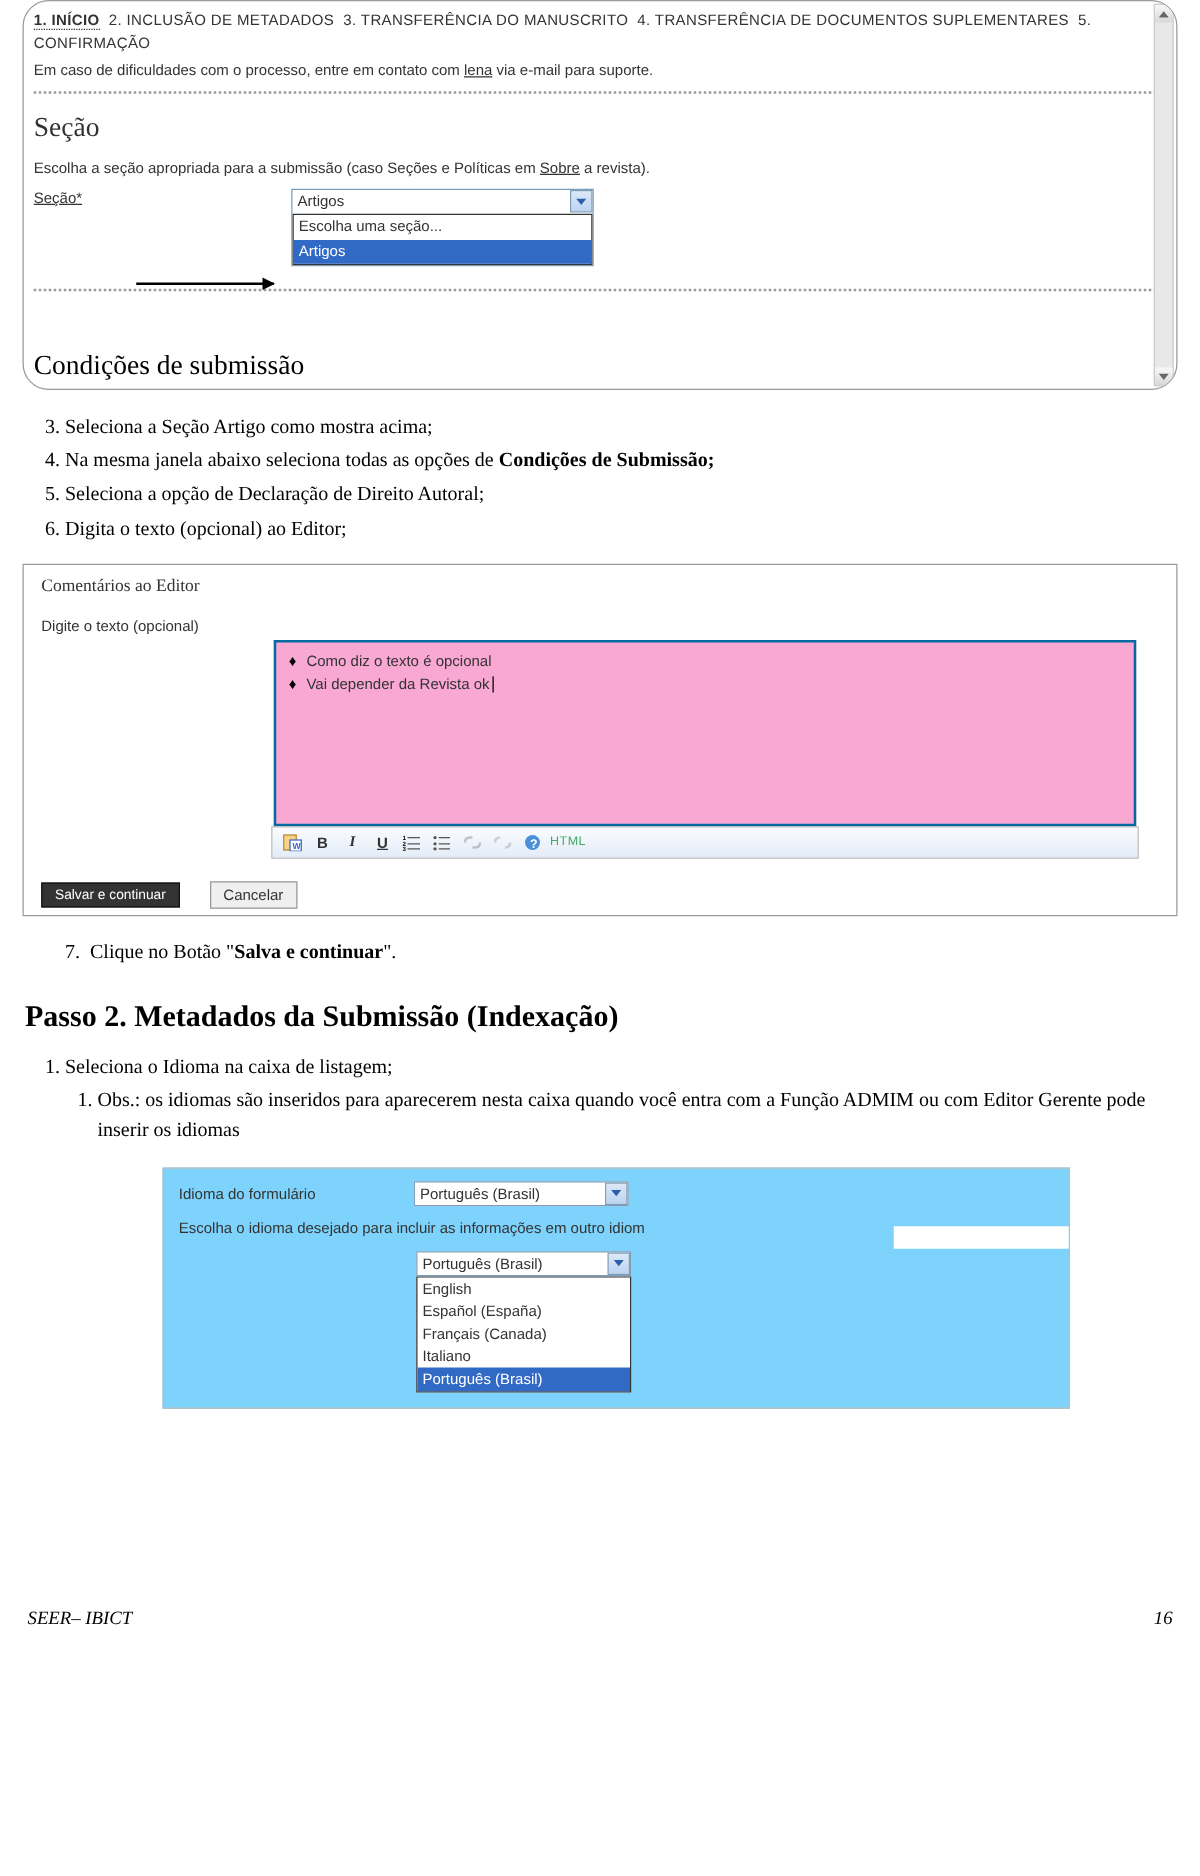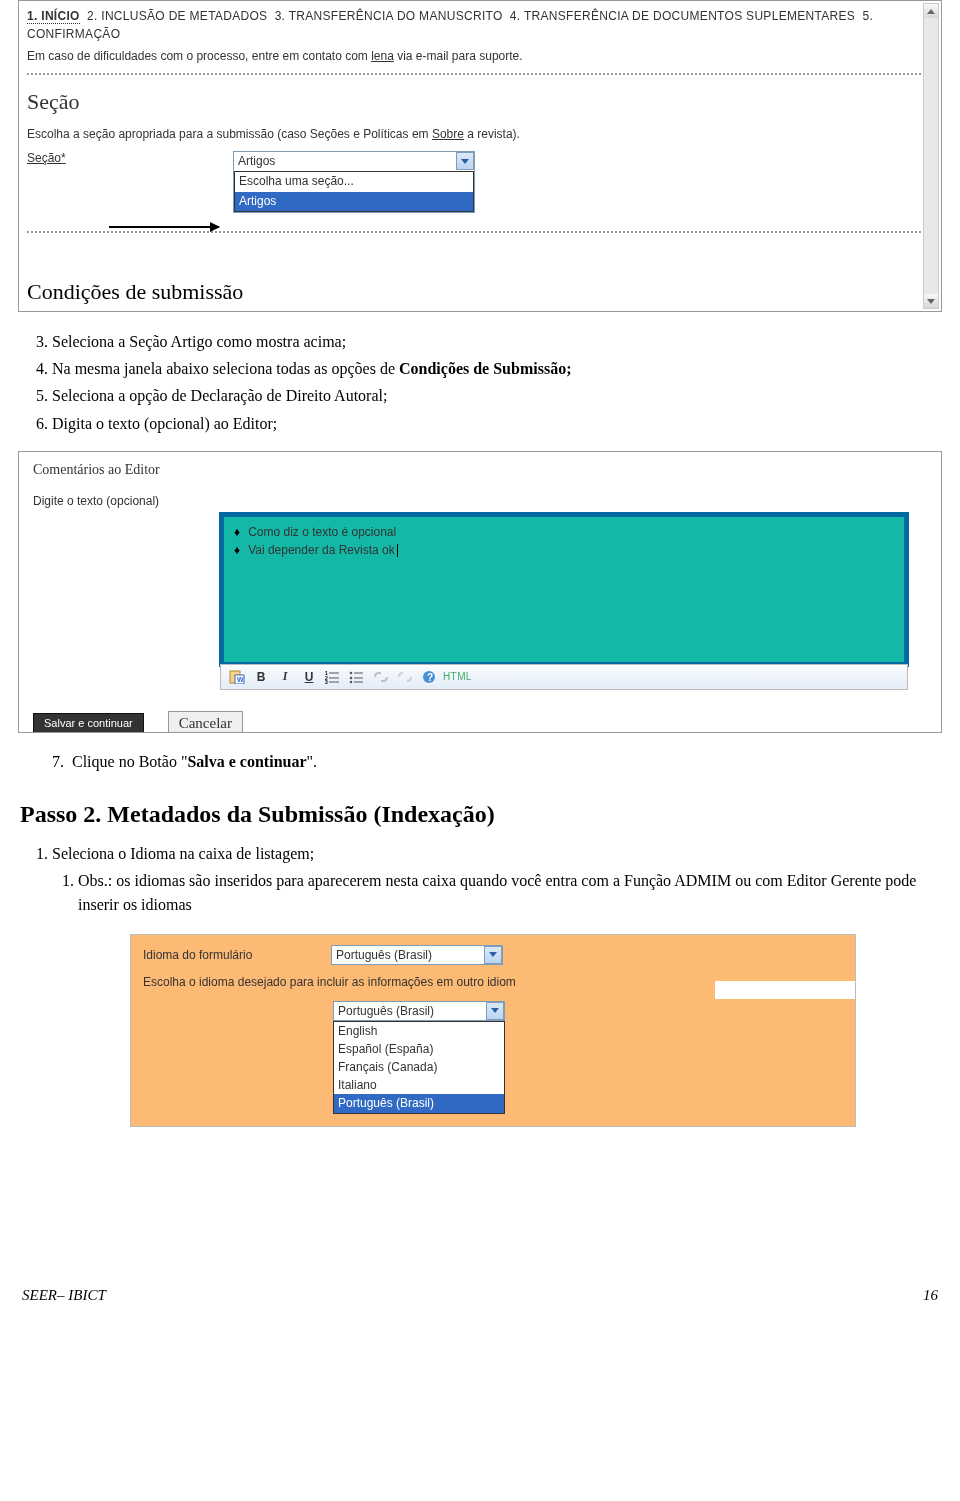--- a/index.html
+++ b/index.html
@@ -14,21 +14,21 @@
   .screenshot-box {
     border: 1px solid #999;
     margin: 0 0 18px 0;
     background: #fff;
     font-family: Verdana, Arial, sans-serif;
     font-size: 12px;
     color: #333;
     position: relative;
     overflow: hidden;
   }
-  .ss1 { height: 310px; }
+  .ss1 { height: 310px; border-radius: 21px; }
   .ss1-steps {
     padding: 6px 8px 4px 8px;
     font-size: 12px;
     letter-spacing: 0.3px;
     line-height: 1.5;
   }
   .ss1-steps .step { display: inline; }
   .ss1-steps .active { font-weight: bold; border-bottom: 1px dotted #333; }
   .ss1-help {
     padding: 2px 8px 6px 8px;
@@ -121,24 +121,24 @@
   }
   ol.doc-list li { margin: 4px 0; line-height:1.45; }
   .bold { font-weight: bold; }
 
   .ss2 { height: 280px; }
   .ss2-h { font-family: Georgia, serif; font-size: 14px; color:#333; margin:10px 14px 12px 14px; }
   .ss2-row { display:flex; padding:4px 14px; }
   .ss2-label { width: 170px; font-size: 12px; }
   .ss2-editor {
     margin: 0 32px 10px 200px;
-    border: 5px solid #0369a1;
+    border: 2px solid #0369a1;
     height: 145px;
     position: relative;
-    background:#14b8a6;
+    background:#f9a8d4;
   }
   .ss2-editor-body { padding:6px 10px; font-size:12px; line-height:1.5; }
   .ss2-editor-body .bullet::before{ content:"\2666"; margin-right:8px; color:#000; }
   .caret-bar { display:inline-block; width:1px; height:13px; background:#000; vertical-align:middle; margin-left:2px; }
   .ss2-toolbar {
     position:absolute; left:-4px; right:-4px; bottom:-28px;
     height:24px;
     border:1px solid #bbb;
     background: linear-gradient(#fafcff,#e3ecf7);
     display:flex; align-items:center; gap:4px;
@@ -157,34 +157,34 @@
     display:flex; gap:24px;
     align-items:center;
   }
   .btn-dark {
     background:#333; color:#fff; border:1px solid #111;
     font-family: Verdana, sans-serif; font-size:11px;
     padding:3px 10px;
   }
   .btn-light {
     background:#efefef; color:#333; border:1px solid #999;
-    font-family: Liberation Serif, serif; font-size:15px;
+    font-family: Liberation Sans, sans-serif; font-size:12px;
     padding:3px 10px;
   }
 
   .doc-para { margin: 14px 2px 6px 2px; line-height:1.4; }
   h2.doc-h2 { font-size: 24px; font-weight: bold; margin: 28px 2px 14px 2px; }
 
   ol.doc-list2 { margin: 10px 0 18px 10px; padding-left:24px; }
   ol.doc-list2 li{ margin:4px 0; line-height:1.45;}
   ol.doc-list2 ol { margin-top:4px; padding-left:26px;}
 
   .ss3 {
     border:1px solid #bbb;
-    background:#fdba74;
+    background:#7dd3fc;
     font-family: Verdana, sans-serif;
     font-size:12px;
     color:#333;
     width: 700px;
     margin-left: 112px;
     padding: 10px 12px 12px 12px;
     position: relative;
   }
   .ss3-row1 { display:flex; align-items:center; gap:10px; }
   .ss3-row1 .lbl{ width:178px;}

